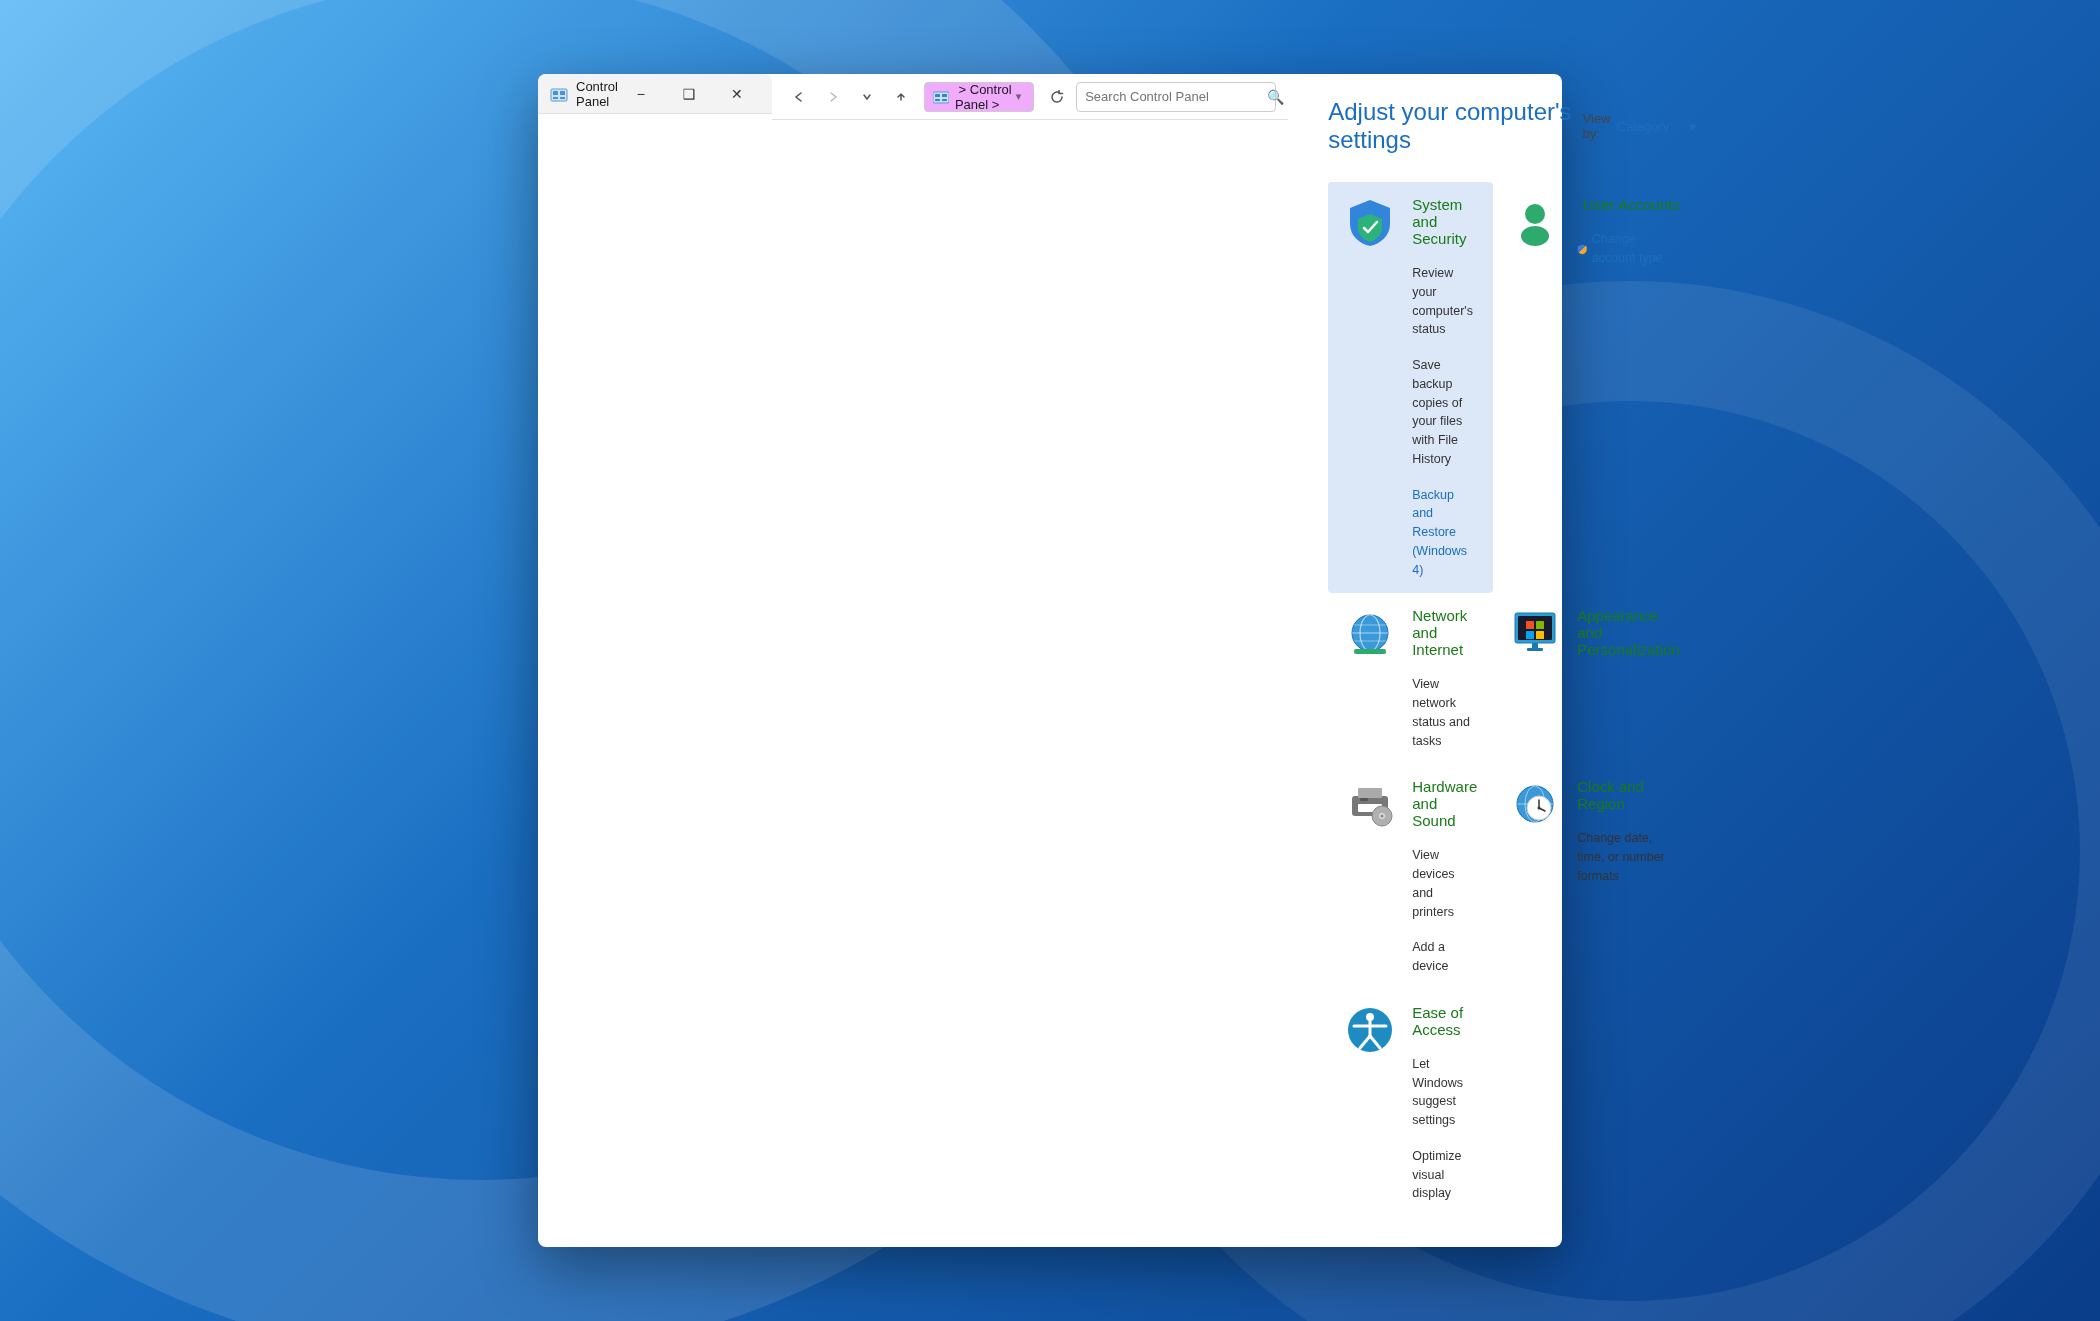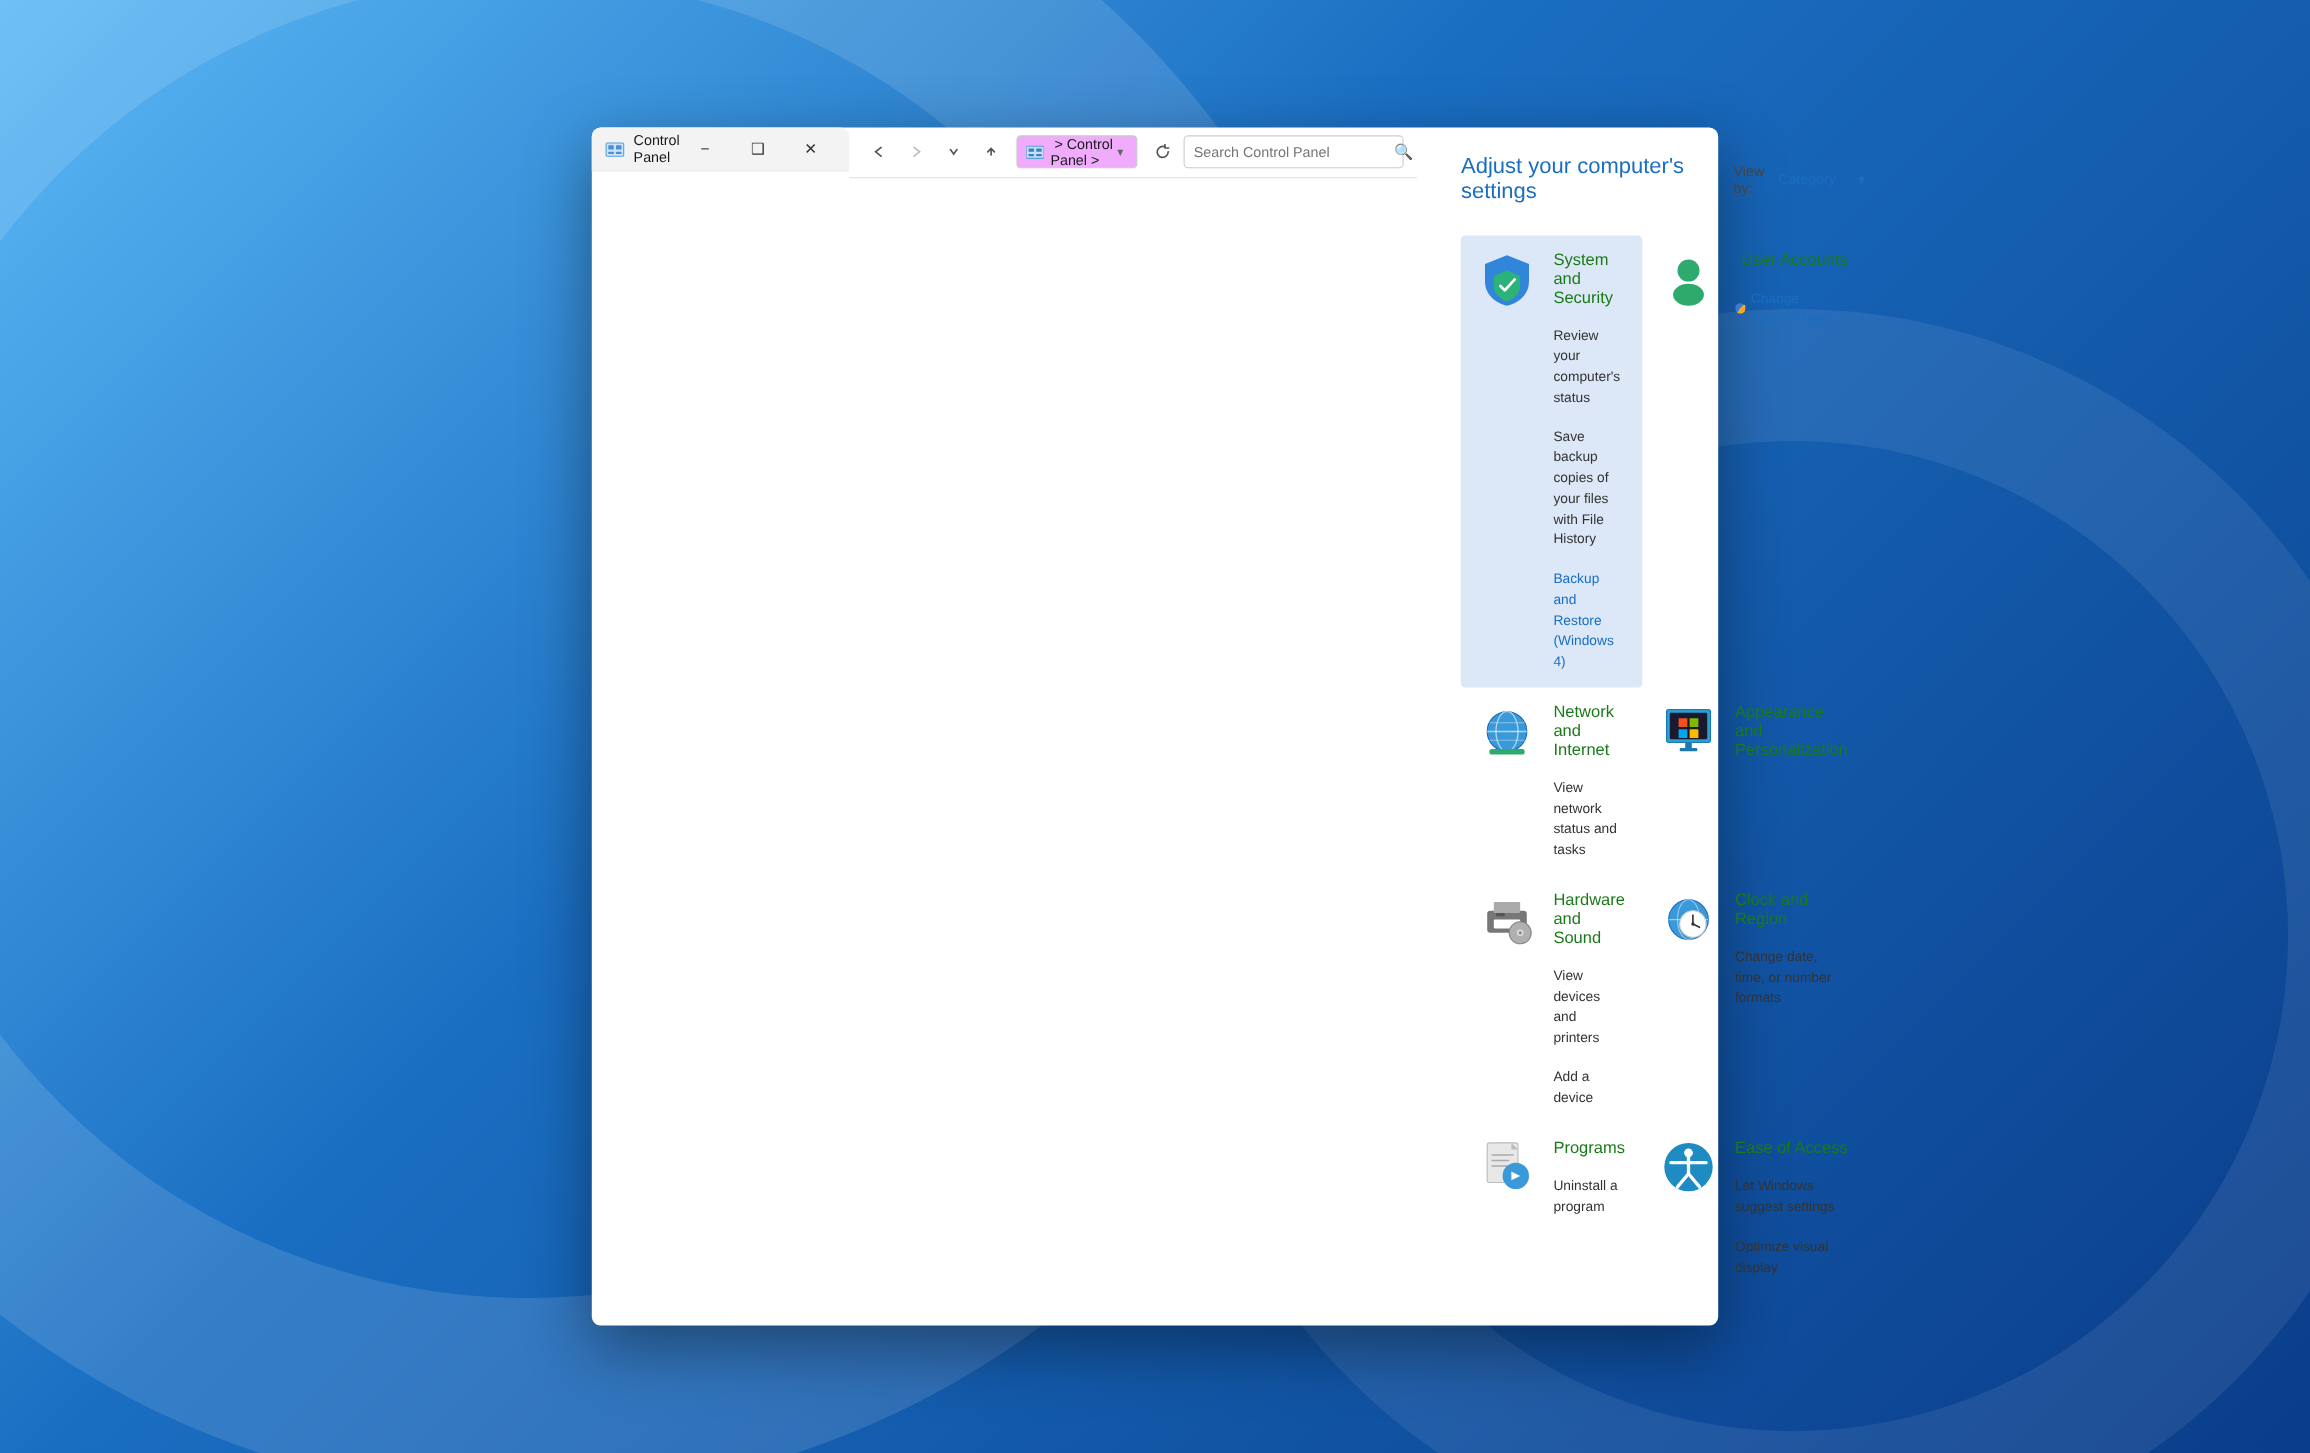--- a/index.html
+++ b/index.html
@@ -217,21 +217,21 @@
 
     
     .content-header {
       display: flex;
       align-items: center;
       justify-content: space-between;
       margin-bottom: 28px;
     }
 
     .page-title {
-      font-size: 20px;
+      font-size: 24px;
       color: #1a6ec2;
       font-weight: 400;
     }
 
     .view-by {
       display: flex;
       align-items: center;
       gap: 6px;
       font-size: 13px;
       color: #444;
@@ -536,41 +536,20 @@
             <line x1="30" y1="30" x2="36" y2="33" stroke="#333" stroke-width="1.5" stroke-linecap="round"></line>
             <circle cx="30" cy="30" r="1.5" fill="#333"></circle>
           </svg>
         </div>
         <div class="category-text">
           <a class="category-title" href="#">Clock and Region</a>
           <span class="category-desc">Change date, time, or number formats</span>
         </div>
       </div>
 
-      <div class="category-item">
-        <div class="category-icon">
-          <svg width="52" height="52" viewBox="0 0 52 52">
-
-            <rect x="8" y="4" width="28" height="36" rx="2" fill="#e8e8e8" stroke="#bbb" stroke-width="1"></rect>
-            <path d="M30 4 L36 10 L36 40 L8 40 L8 4 Z" fill="none"></path>
-            <path d="M30 4 L36 10 L30 10 Z" fill="#bbb"></path>
-
-            <line x1="12" y1="15" x2="32" y2="15" stroke="#aaa" stroke-width="1.5"></line>
-            <line x1="12" y1="20" x2="28" y2="20" stroke="#aaa" stroke-width="1.5"></line>
-            <line x1="12" y1="25" x2="30" y2="25" stroke="#aaa" stroke-width="1.5"></line>
-
-            <circle cx="34" cy="34" r="12" fill="#3a9ad9"></circle>
-            <polygon points="30,30 38,34 30,38" fill="white"></polygon>
-          </svg>
-        </div>
-        <div class="category-text">
-          <a class="category-title" href="#">Programs</a>
-          <span class="category-desc">Uninstall a program</span>
-        </div>
-      </div>
 
       <div class="category-item">
         <div class="category-icon">
           <svg width="52" height="52" viewBox="0 0 52 52">
 
             <circle cx="26" cy="26" r="22" fill="#1e8bc3"></circle>
 
             <circle cx="26" cy="13" r="4" fill="white"></circle>
 
             <line x1="26" y1="17" x2="26" y2="32" stroke="white" stroke-width="3" stroke-linecap="round"></line>

